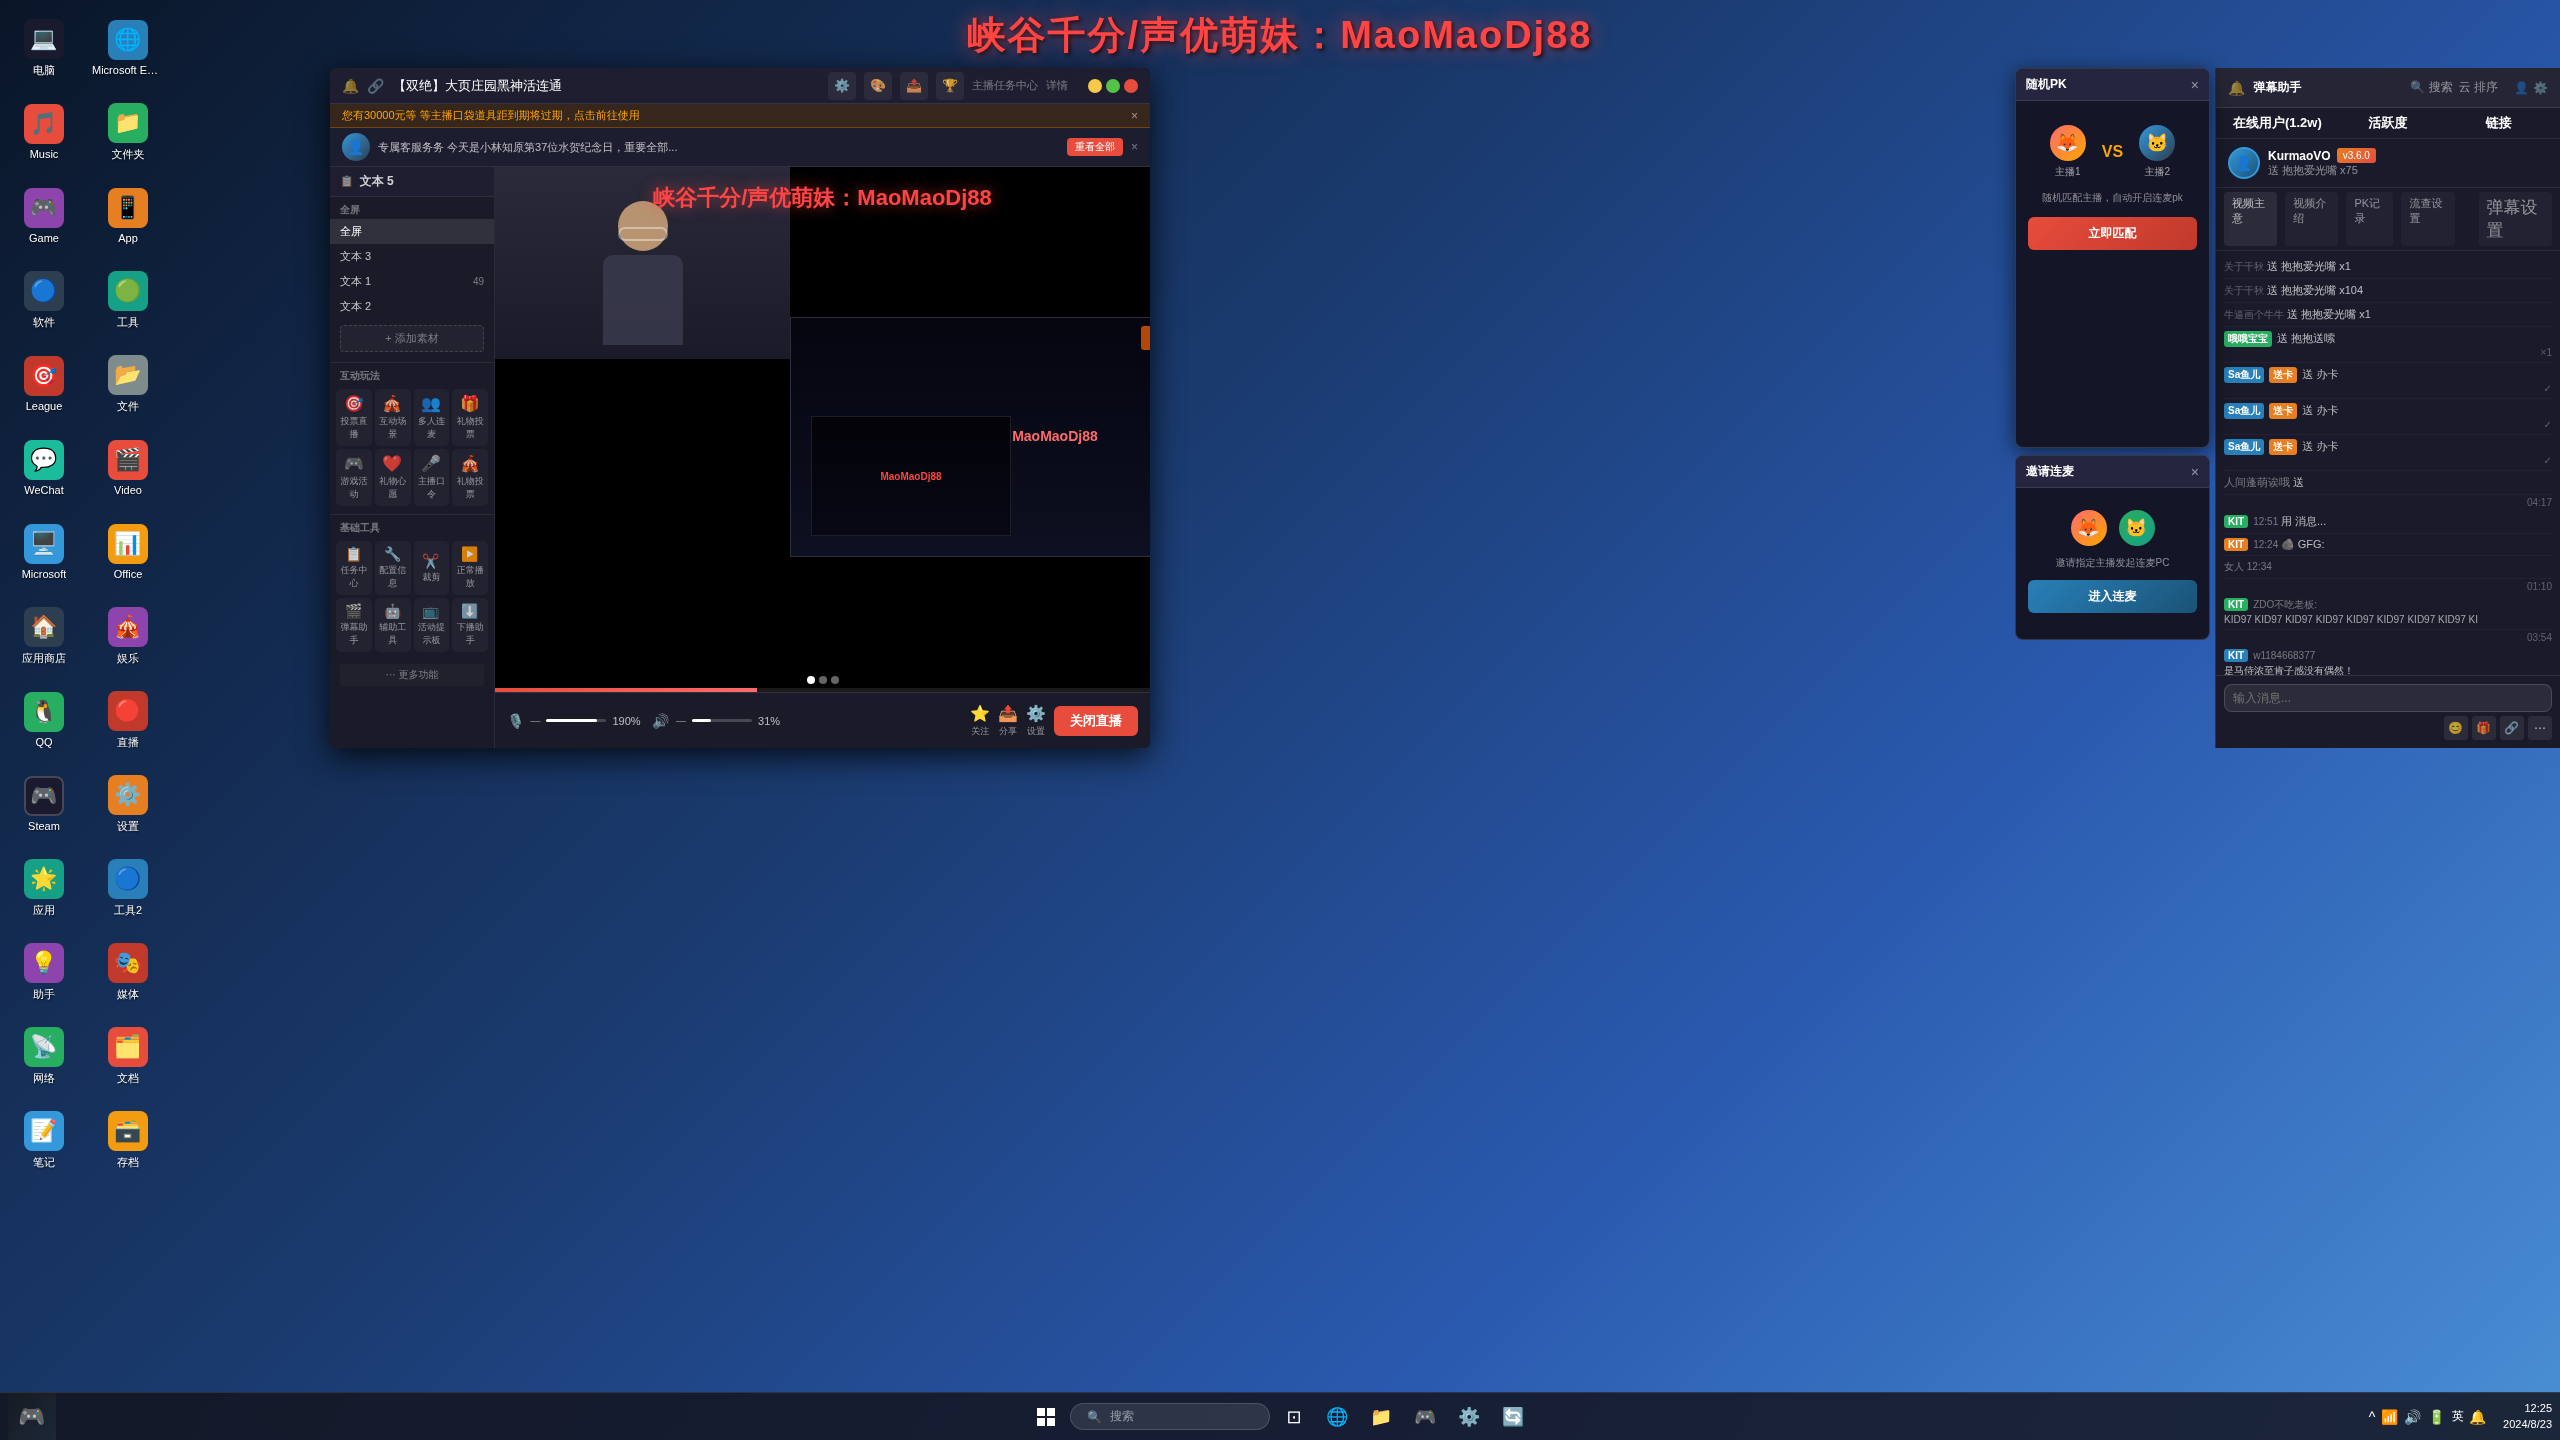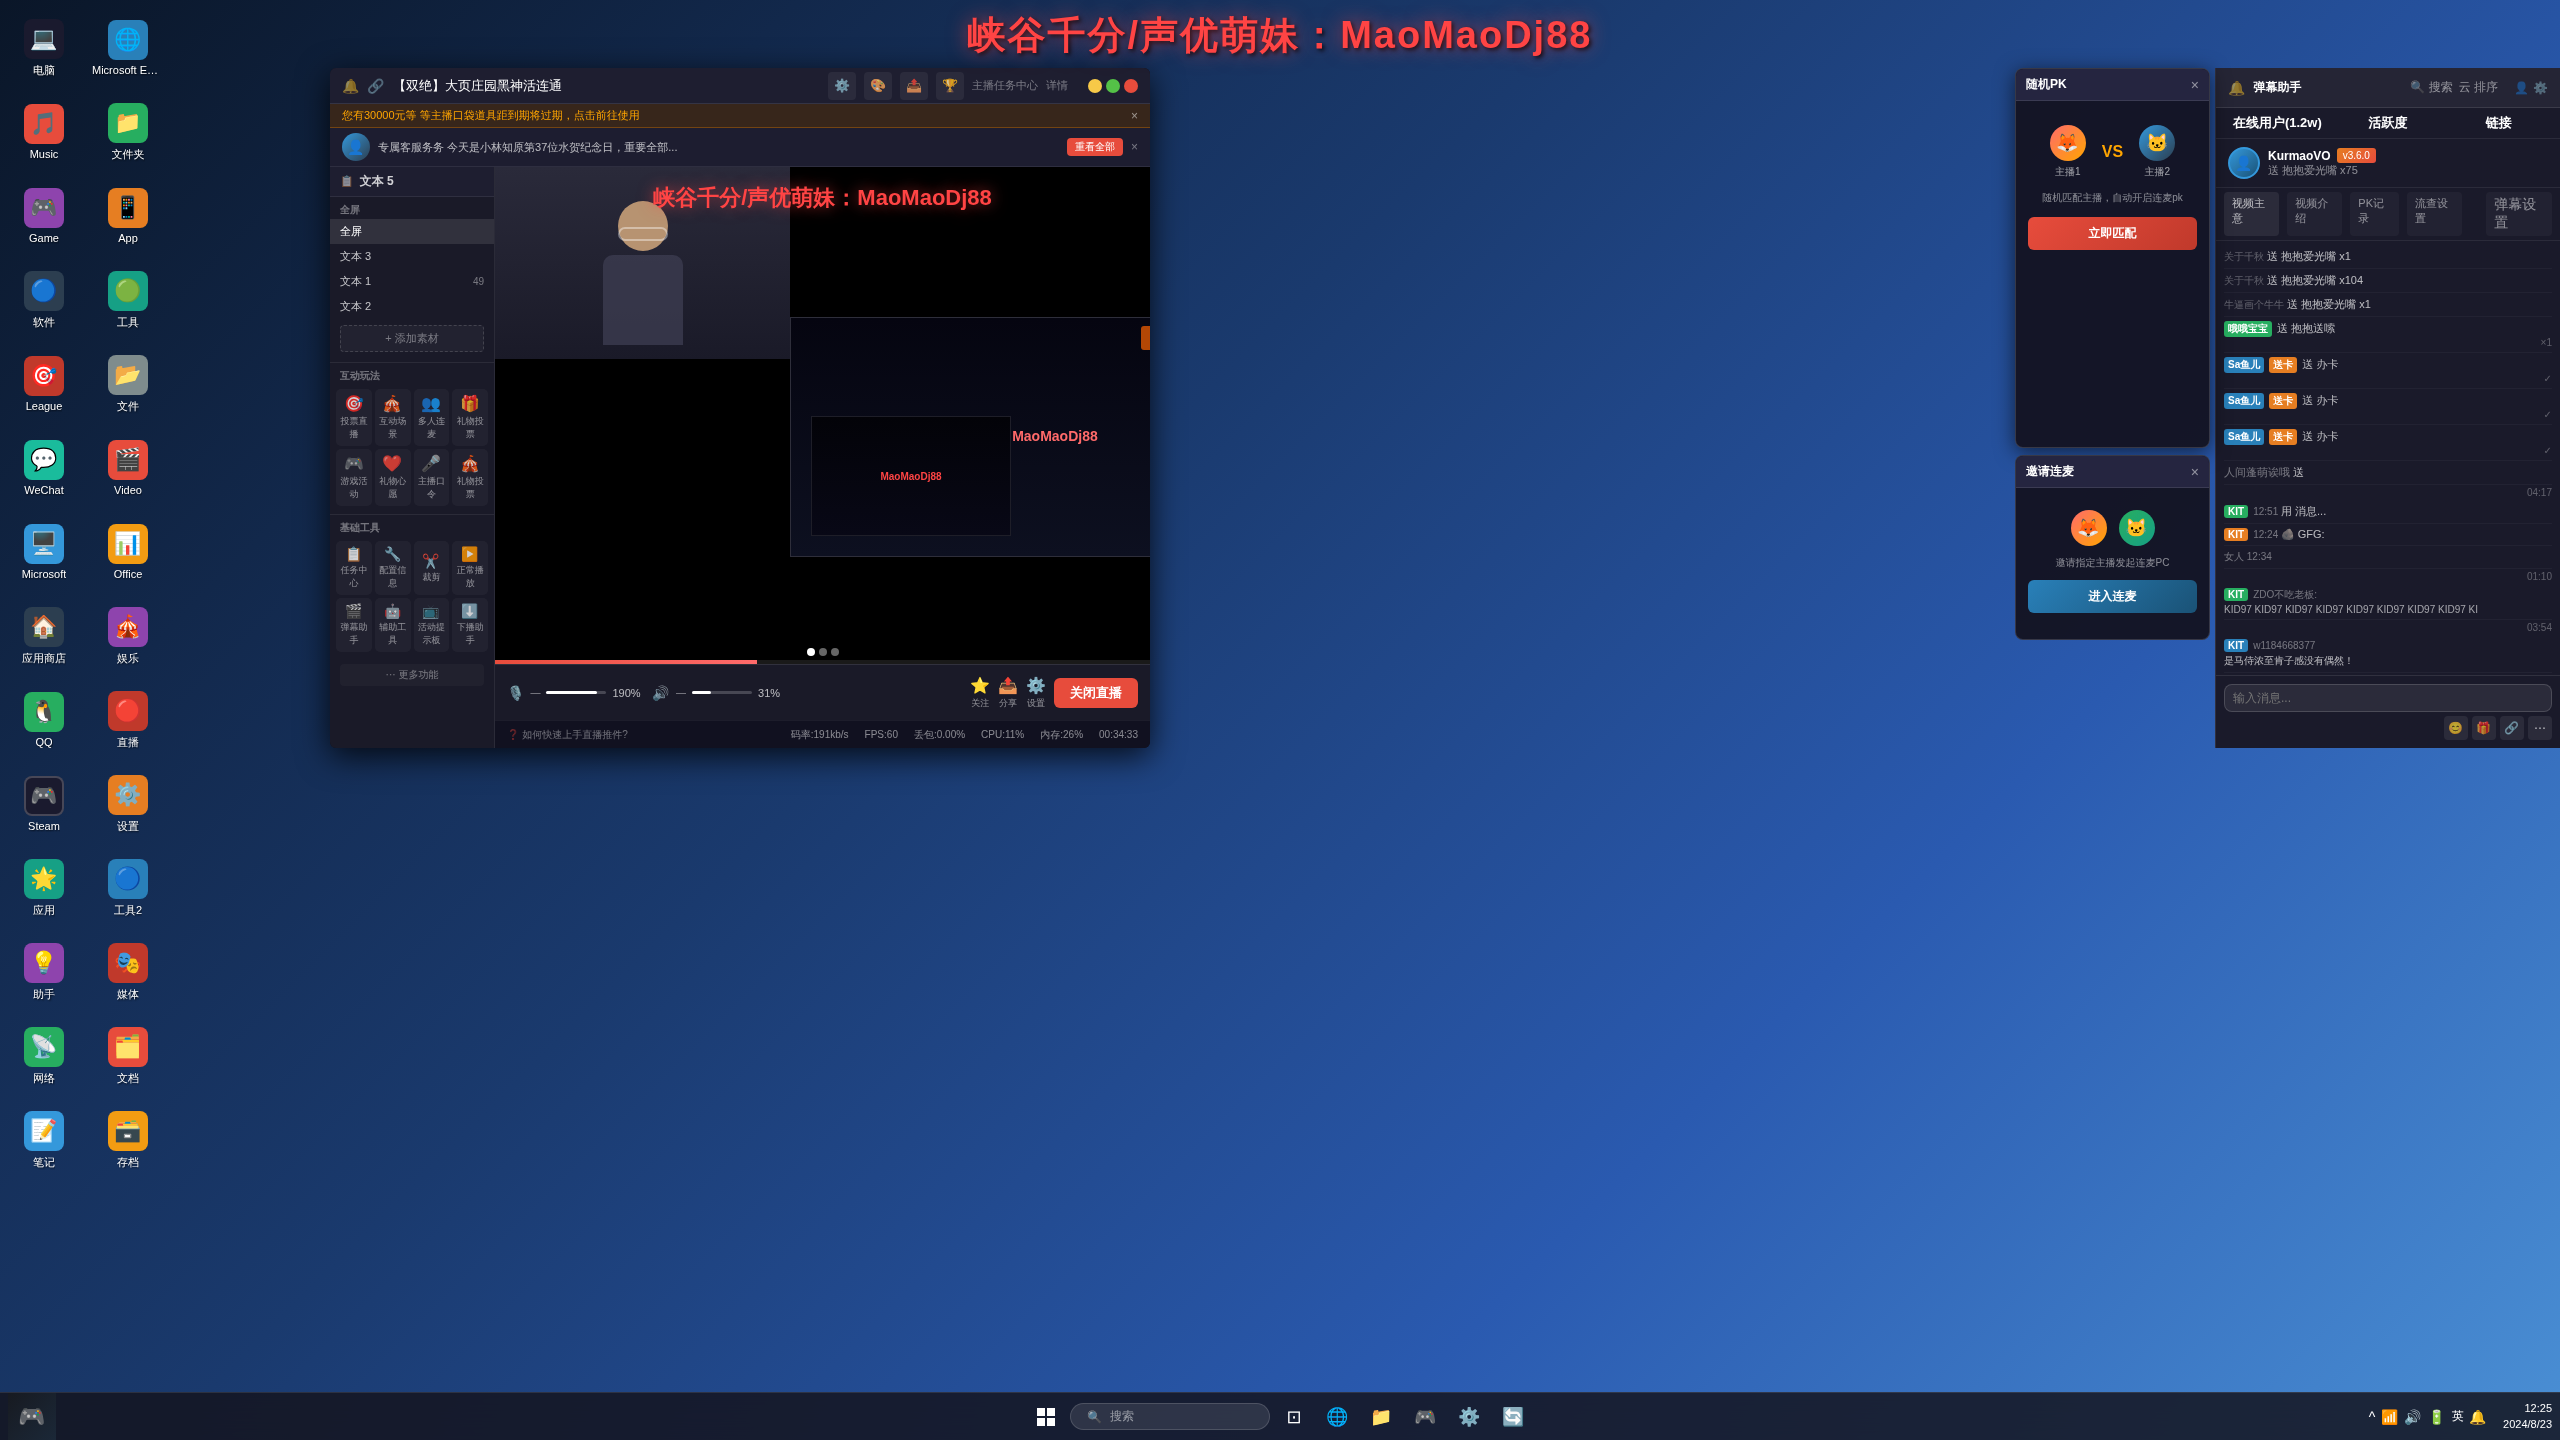--- a/index.html
+++ b/index.html
@@ -1015,30 +1015,20 @@
             </div>
             <div style="display:flex; flex-direction:column; align-items:center; gap:2px; cursor:pointer;">
               <span style="font-size:16px;">⚙️</span>
               <span style="color:rgba(255,255,255,0.5); font-size:9px;">设置</span>
             </div>
 
             <button class="btn-live">关闭直播</button>
           </div>
         </div>
 
-        <div class="obs-status-bar">
-          <span style="color:rgba(255,255,255,0.4); font-size:10px; cursor:pointer;">❓ 如何快速上手直播推件?</span>
-          <span style="flex:1;"></span>
-          <span class="status-item">码率:191kb/s</span>
-          <span class="status-item">FPS:60</span>
-          <span class="status-item">丢包:0.00%</span>
-          <span class="status-item">CPU:11%</span>
-          <span class="status-item">内存:26%</span>
-          <span class="status-item">00:34:33</span>
-        </div>
       </div>
     </div>
   </div>
 
   <div class="right-broadcaster">
 
     <div class="broadcaster-top">
       <span style="color:rgba(255,255,255,0.5); font-size:14px;">🔔</span>
       <span style="color:white; font-size:12px; font-weight:bold;">弹幕助手</span>
       <div style="margin-left:auto; display:flex; gap:6px; align-items:center;">
@@ -1072,21 +1062,21 @@
         </div>
         <div style="color:rgba(255,255,255,0.5); font-size:11px;">送 抱抱爱光嘴 x75</div>
       </div>
     </div>
 
     <div style="display:flex; gap:8px; padding:4px 8px; border-bottom:1px solid rgba(255,255,255,0.08); flex-shrink:0;">
       <div style="padding:4px 8px; background:rgba(255,255,255,0.08); border-radius:4px; color:rgba(255,255,255,0.7); font-size:11px; cursor:pointer;">视频主意</div>
       <div style="padding:4px 8px; background:rgba(255,255,255,0.04); border-radius:4px; color:rgba(255,255,255,0.5); font-size:11px; cursor:pointer;">视频介绍</div>
       <div style="padding:4px 8px; background:rgba(255,255,255,0.04); border-radius:4px; color:rgba(255,255,255,0.5); font-size:11px; cursor:pointer;">PK记录</div>
       <div style="padding:4px 8px; background:rgba(255,255,255,0.04); border-radius:4px; color:rgba(255,255,255,0.5); font-size:11px; cursor:pointer;">流查设置</div>
-      <div style="padding:4px 8px; background:rgba(255,255,255,0.04); border-radius:4px; color:rgba(255,255,255,0.5); font-size:14px; cursor:pointer;margin-left:16px;">弹幕设置</div>
+      <div style="padding:4px 8px; background:rgba(255,255,255,0.04); border-radius:4px; color:rgba(255,255,255,0.5); font-size:17px; cursor:pointer;margin-left:16px;">弹幕设置</div>
     </div>
 
     <div class="broadcaster-chat-list">
 
       <div class="bc-msg">
         <span style="color:rgba(255,255,255,0.3); font-size:10px;">关于千秋</span>
         <span style="color:rgba(255,255,255,0.7); font-size:11px;"> 送 抱抱爱光嘴 x1</span>
       </div>
       <div class="bc-msg">
         <span style="color:rgba(255,255,255,0.3); font-size:10px;">关于千秋</span>

